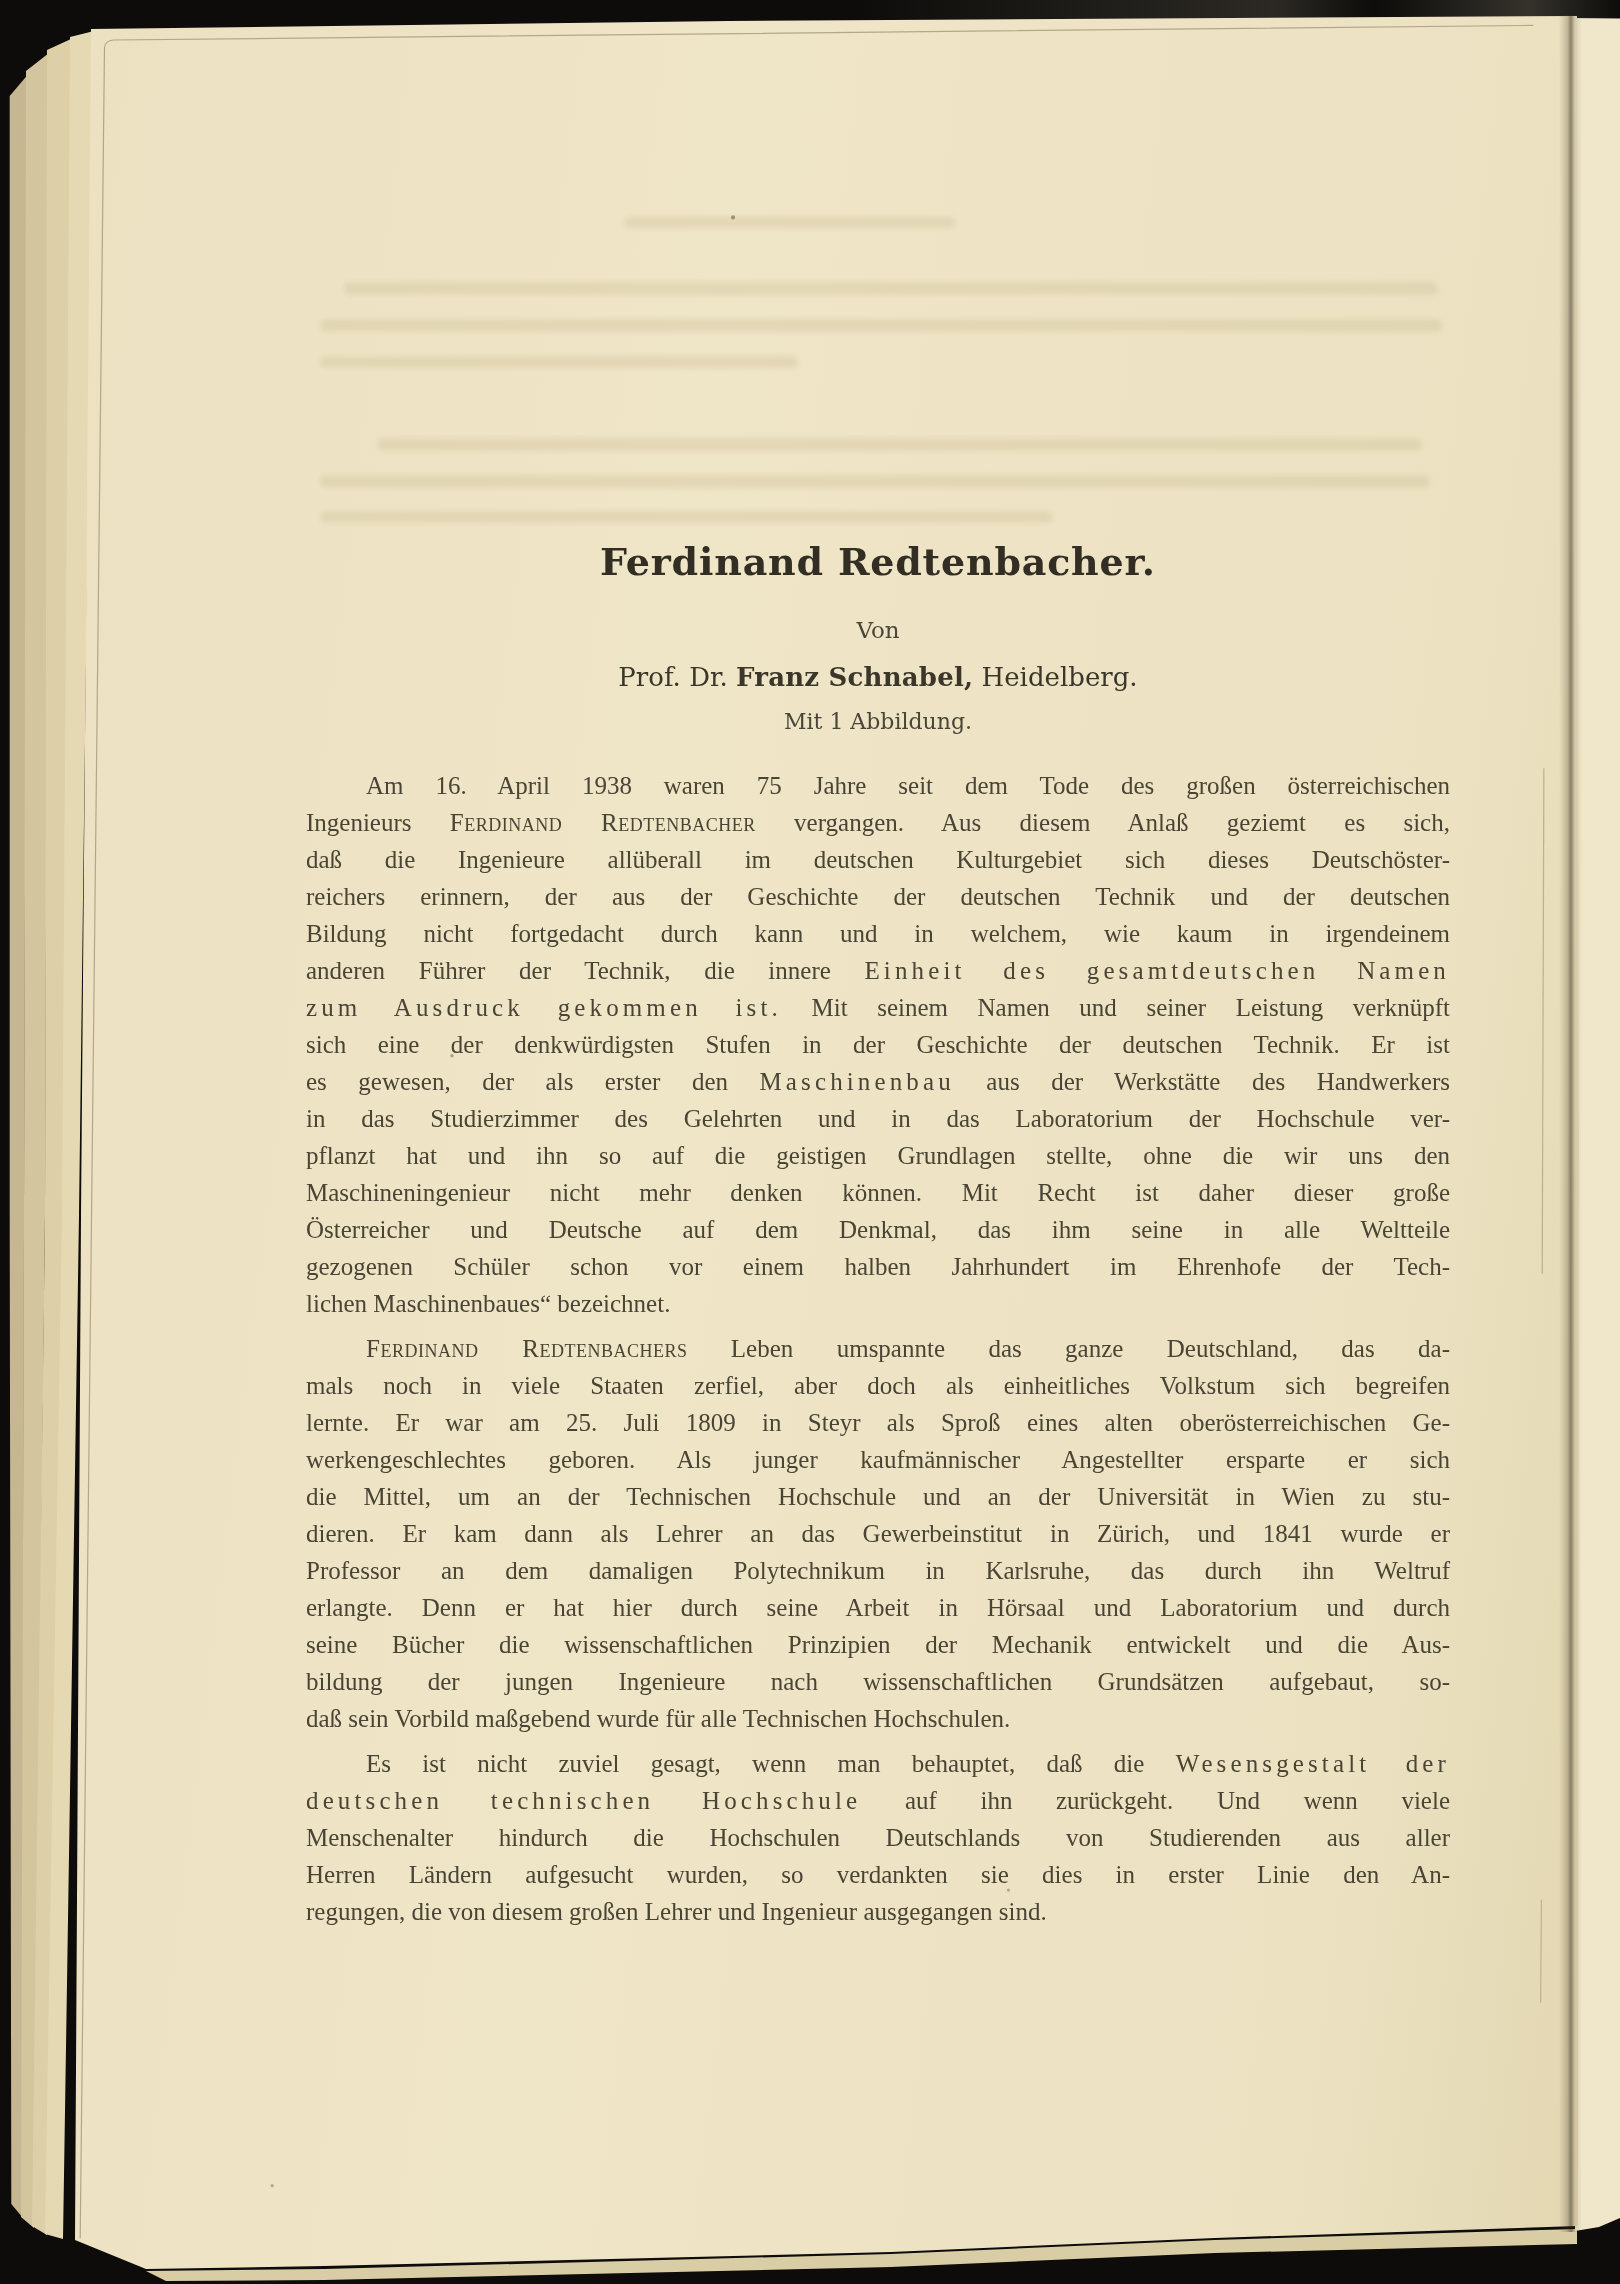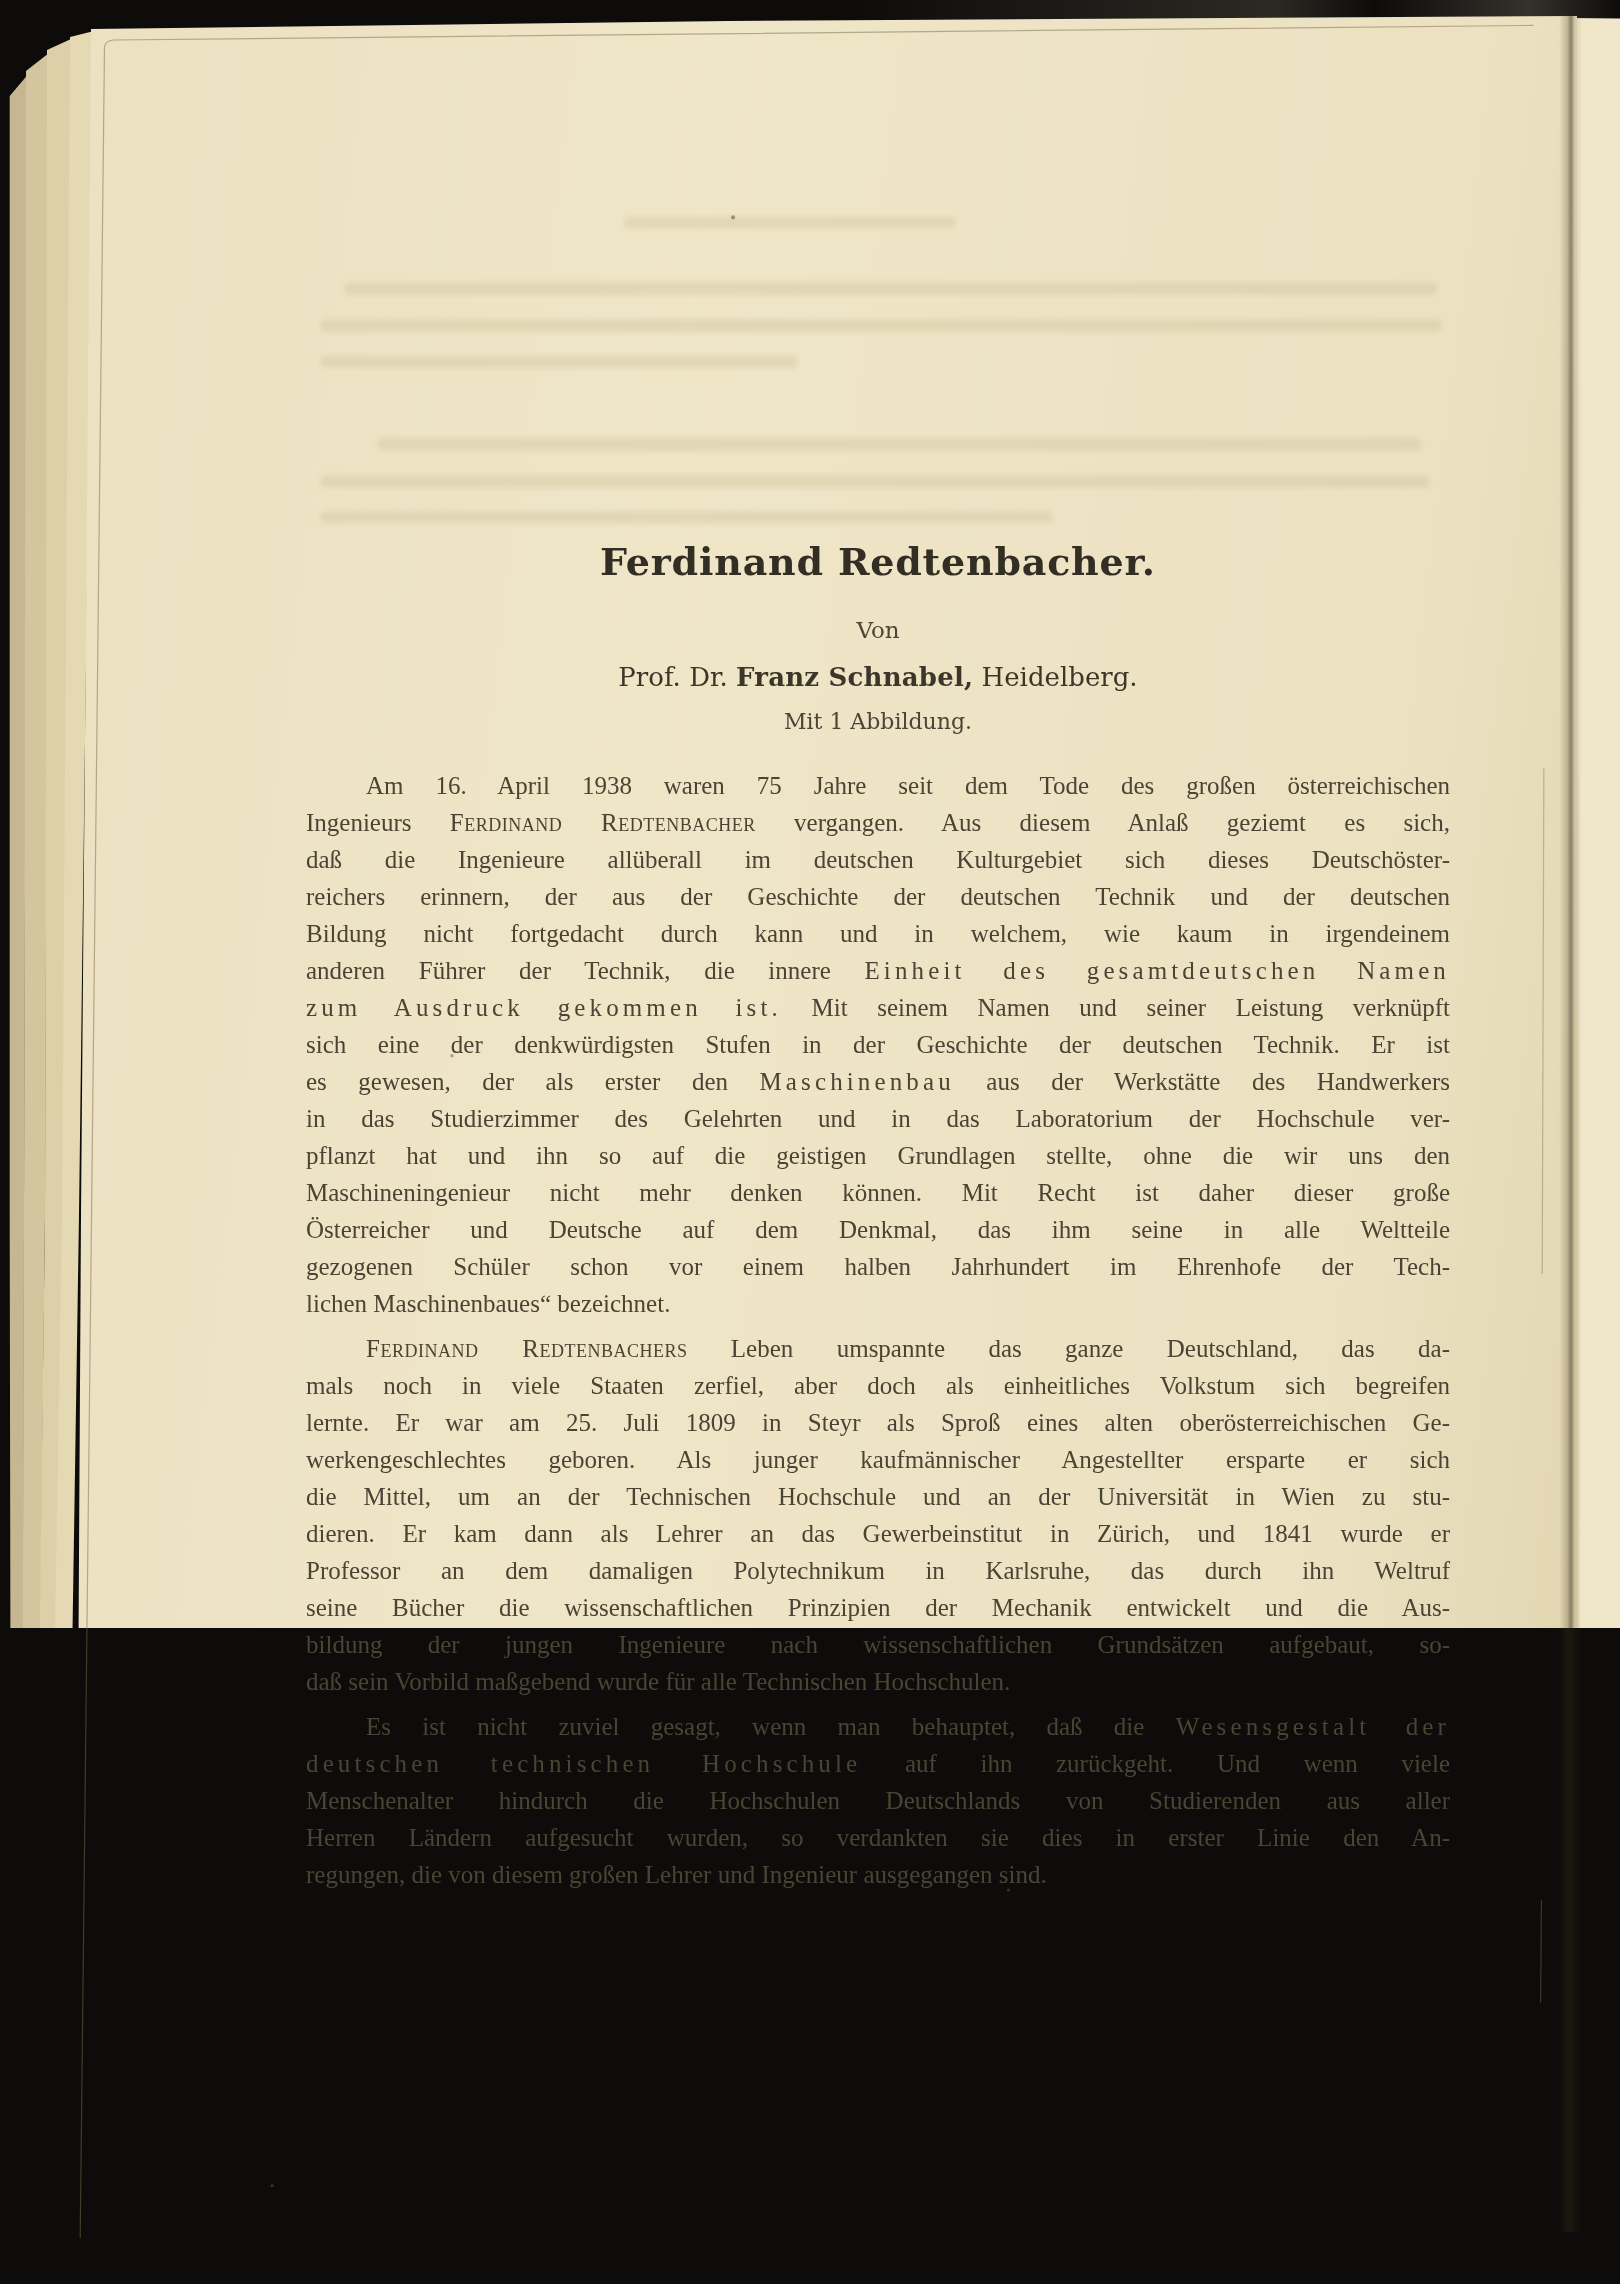--- a/index.html
+++ b/index.html
@@ -2,21 +2,21 @@
 <html style="font-size:13px"><head>
 <meta charset="utf-8">
 <style>
   html,body { margin:0; padding:0; }
   body {
     width:1620px; height:2284px;
     background:#0d0c0a;
     overflow:hidden;
     font-family:"Liberation Serif", serif;
   }
-  .scan { position:relative; width:1620px; height:1628px; }
+  .scan { position:relative; width:1620px; height:2284px; }
   .layer { position:absolute; inset:0; }
 
   
   .gloss {
     position:absolute; left:851px; top:0; width:770px; height:21px;
     background:linear-gradient(90deg, rgba(255,255,255,0) 0%,
       rgba(125,117,104,0.28) 55%, rgba(0,0,0,0) 68%,
       rgba(145,137,122,0.30) 88%, rgba(0,0,0,0) 100%);
   }
 
@@ -151,20 +151,21 @@
             <div class="line last"><span>lichen Maschinenbaues“ bezeichnet.</span></div>
           </div>
           <div class="para">
             <div class="line indent"><span class="sc">Ferdinand Redtenbachers</span><span> Leben umspannte das ganze Deutschland, das da-</span></div>
             <div class="line"><span>mals noch in viele Staaten zerfiel, aber doch als einheitliches Volkstum sich begreifen</span></div>
             <div class="line"><span>lernte. Er war am 25. Juli 1809 in Steyr als Sproß eines alten oberösterreichischen Ge-</span></div>
             <div class="line"><span>werkengeschlechtes geboren. Als junger kaufmännischer Angestellter ersparte er sich</span></div>
             <div class="line"><span>die Mittel, um an der Technischen Hochschule und an der Universität in Wien zu stu-</span></div>
             <div class="line"><span>dieren. Er kam dann als Lehrer an das Gewerbeinstitut in Zürich, und 1841 wurde er</span></div>
             <div class="line"><span>Professor an dem damaligen Polytechnikum in Karlsruhe, das durch ihn Weltruf</span></div>
+            <div class="line"><span>erlangte. Denn er hat hier durch seine Arbeit in Hörsaal und Laboratorium und durch</span></div>
             <div class="line"><span>seine Bücher die wissenschaftlichen Prinzipien der Mechanik entwickelt und die Aus-</span></div>
             <div class="line"><span>bildung der jungen Ingenieure nach wissenschaftlichen Grundsätzen aufgebaut, so-</span></div>
             <div class="line last"><span>daß sein Vorbild maßgebend wurde für alle Technischen Hochschulen.</span></div>
           </div>
           <div class="para">
             <div class="line indent"><span>Es ist nicht zuviel gesagt, wenn man behauptet, daß die </span><span class="sp">Wesensgestalt der</span></div>
             <div class="line"><span class="sp">deutschen technischen Hochschule</span><span> auf ihn zurückgeht. Und wenn viele</span></div>
             <div class="line"><span>Menschenalter hindurch die Hochschulen Deutschlands von Studierenden aus aller</span></div>
             <div class="line"><span>Herren Ländern aufgesucht wurden, so verdankten sie dies in erster Linie den An-</span></div>
             <div class="line last"><span>regungen, die von diesem großen Lehrer und Ingenieur ausgegangen sind.</span></div>

